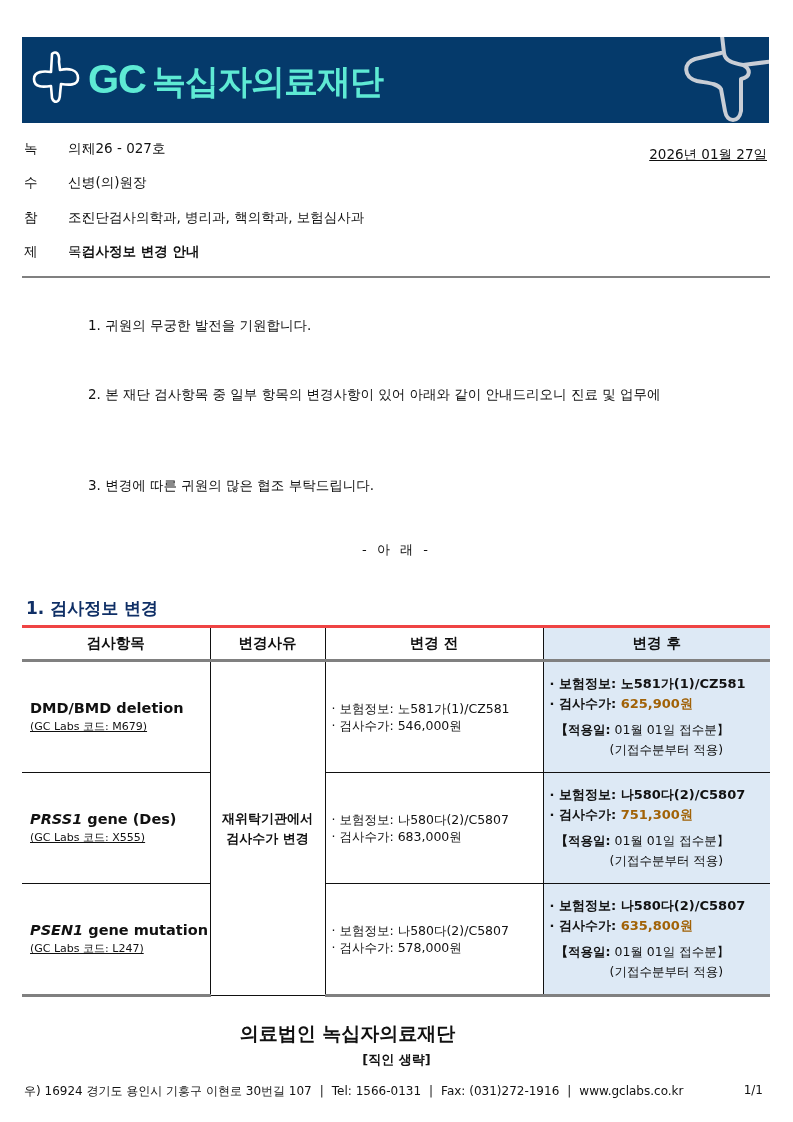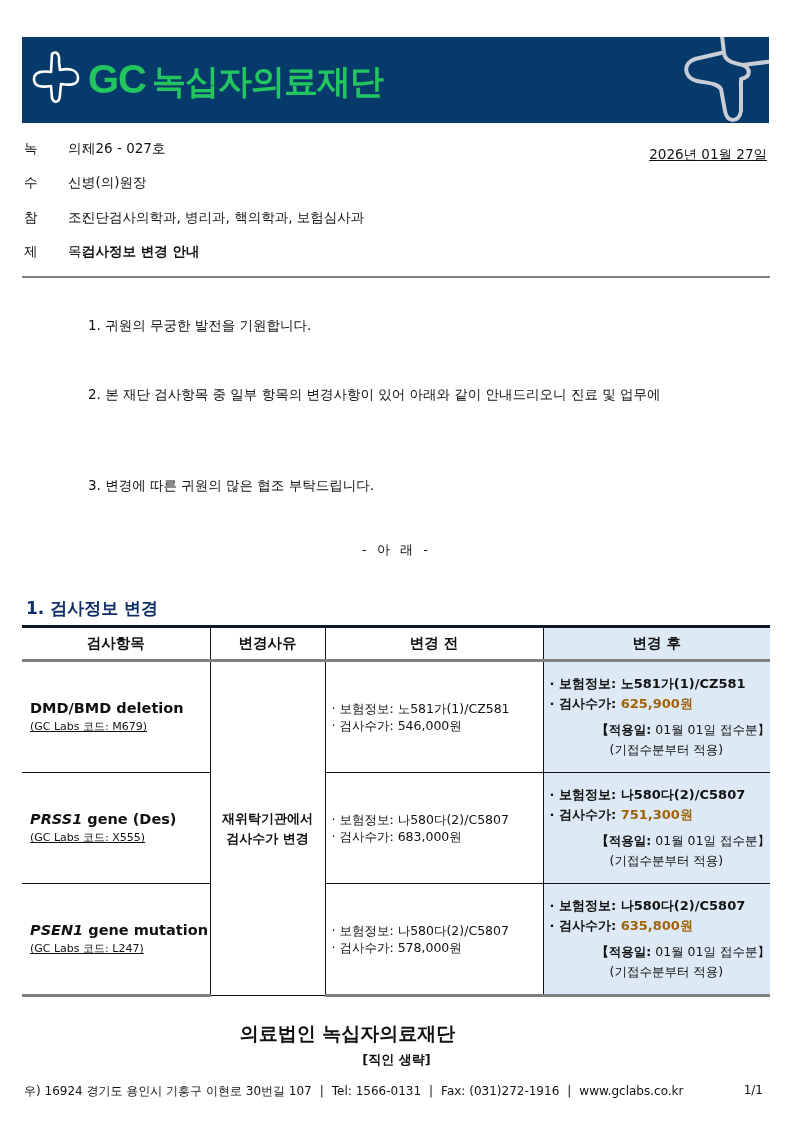--- a/index.html
+++ b/index.html
@@ -7,21 +7,21 @@
     width: 793px; height: 1122px; position: relative; overflow: hidden;
     font-family: "DejaVu Sans", "Liberation Sans", sans-serif;
     color: #111111;
   }
   .banner {
     position: absolute; left: 22px; top: 37px; width: 747px; height: 86px;
     background: #053a6b; overflow: hidden;
   }
   .banner .logo-icon { position: absolute; left: 8px; top: 11px; width: 52px; height: 60px; }
   .banner .brand {
-    position: absolute; left: 66px; top: 16px; color: #22c55e;
+    position: absolute; left: 66px; top: 16px; color: #5eead4;
     font-family: "Liberation Sans", "DejaVu Sans", sans-serif; font-weight: bold;
     font-size: 40px; letter-spacing: -1px; line-height: 52px; white-space: nowrap;
   }
   .banner .brand .kr { font-family: "DejaVu Sans", sans-serif; font-size: 34px; letter-spacing: -1px; margin-left: 6px; }
   .banner .deco-icon { position: absolute; right: -8px; top: -6px; width: 100px; height: 94px; }
 
   .meta { position: absolute; left: 24px; top: 140px; font-size: 13.5px; }
   .meta .row { position: absolute; left: 0; height: 20px; white-space: nowrap; }
   .meta .k { position: absolute; left: 0; width: 50px; }
   .meta .k .c2 { position: absolute; left: 44px; }
@@ -41,36 +41,36 @@
     position: absolute; left: 26px; top: 597px; font-size: 17px; font-weight: bold;
     color: #0f2f66; white-space: nowrap;
   }
   table.changes {
     position: absolute; left: 22px; top: 625px; width: 748px;
     border-collapse: collapse; table-layout: fixed; font-size: 12.5px;
   }
   table.changes th, table.changes td { border: 1.3px solid #111; padding: 0; }
   table.changes thead th {
     height: 31px; font-size: 14.5px; font-weight: bold; text-align: center;
-    border-top: 3px solid #0f172a; border-bottom: 3px solid #808080;
+    border-top: 3px solid #ef4444; border-bottom: 3px solid #808080;
   }
   table.changes tbody tr:last-child td { border-bottom: 3px solid #808080; }
   table.changes th:first-child, table.changes td:first-child { border-left: none; }
   table.changes th:last-child, table.changes td:last-child { border-right: none; }
   .after-col { background: #dde9f5; }
   td.item { height: 110px; padding-left: 8px !important; vertical-align: middle; }
   .item-name { font-size: 14.5px; font-weight: bold; display: block; }
   .item-name i { font-style: italic; }
   .item-code { font-size: 11px; text-decoration: underline; display: block; margin-top: 3px; }
   td.reason { text-align: center; vertical-align: middle; font-weight: bold; font-size: 13px; line-height: 20px; }
   td.before { padding-left: 6px !important; font-size: 12.5px; line-height: 17px; vertical-align: middle; }
   td.after { padding-left: 6px !important; vertical-align: middle; font-size: 12.5px; line-height: 20px; }
   td.after .b { font-weight: bold; font-size: 13px; }
   td.after .price { color: #a16207; font-weight: bold; }
-  td.after .apply { margin-top: 6px; padding-left: 6px; text-align: right; }
+  td.after .apply { margin-top: 6px; padding-left: 6px; }
   td.after .apply b { font-weight: bold; }
   td.after .note { padding-left: 60px; }
 
   .org { position: absolute; left: 0; width: 695px; top: 1021px; text-align: center; font-size: 19px; font-weight: bold; }
   .seal { position: absolute; left: 0; width: 793px; top: 1051px; text-align: center; font-size: 13px; font-weight: bold; }
   .footer { position: absolute; left: 24px; top: 1083px; font-size: 12px; white-space: nowrap; }
   .footer .sep { margin: 0 8px; }
   .page-num { position: absolute; right: 30px; top: 1083px; font-size: 12px; }
 </style>
 </head>

